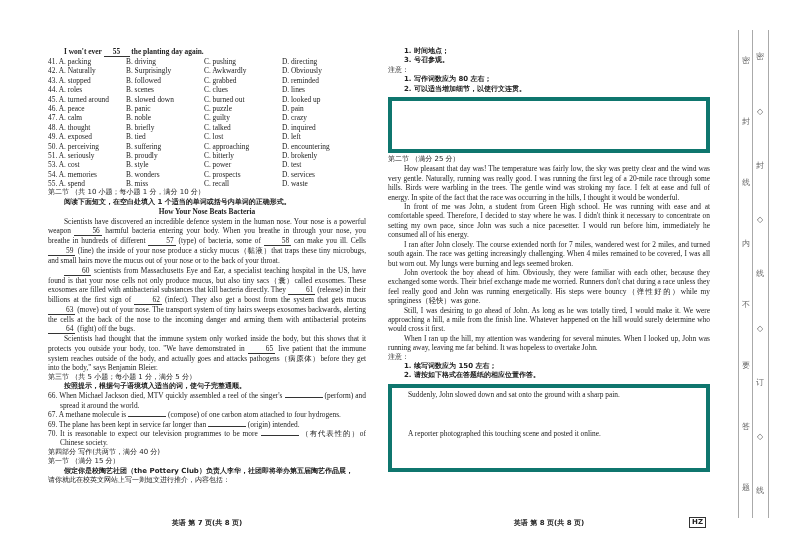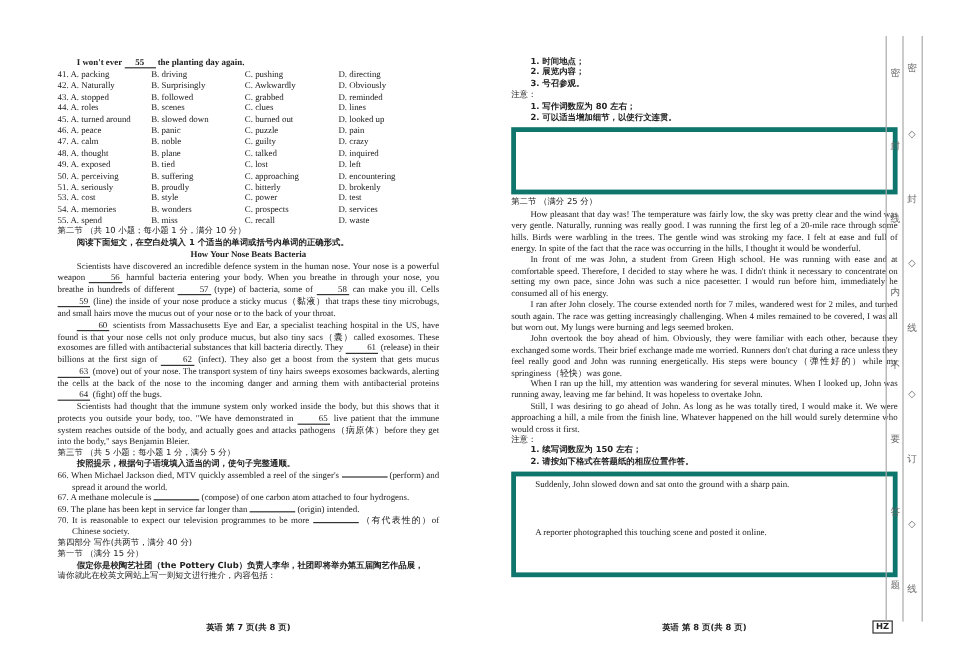--- a/index.html
+++ b/index.html
@@ -1,20 +1,20 @@
 <!DOCTYPE html>
 <html><head>
 <meta charset="utf-8">
 <style>
   html, body { margin:0; padding:0; background:#ffffff; }
   body { width:800px; height:559px; position:relative; overflow:hidden;
          font-family:"Liberation Serif","DejaVu Serif",serif; color:#222; font-size:7.4px; line-height:9.4px; }
   .page { position:absolute; top:0; height:559px; }
   #left { left:48px; width:318px; }
-  #right { left:426px; width:322px; }
+  #right { left:388px; width:322px; }
   .line { white-space:nowrap; }
   .ind { padding-left:16px;font-weight:bold; }
   .opt-row { display:flex; height:9.4px; }
   .opt-row span { display:block; white-space:nowrap; }
   .c1 { width:78px; } .c2 { width:78px; } .c3 { width:78px; } .c4 { width:80px; }
   .blank { display:inline-block; border-bottom:0.7px solid #333; text-align:center; min-width:22px; padding:0 2px; line-height:8px; }
   .blank.empty { min-width:34px; }
   .title-c { text-align:center; font-weight:bold; }
   .bold { font-weight:normal; }
   .para { text-align:justify; }
@@ -77,21 +77,21 @@
         <span class="c4">D. pain</span>
       </div>
       <div class="opt-row">
         <span class="c1"><span style="display: inline;">47.</span> <span style="display: inline;">A. calm</span></span>
         <span class="c2">B. noble</span>
         <span class="c3">C. guilty</span>
         <span class="c4">D. crazy</span>
       </div>
       <div class="opt-row">
         <span class="c1"><span style="display: inline;">48.</span> <span style="display: inline;">A. thought</span></span>
-        <span class="c2">B. plane</span>
+        <span class="c2">B. briefly</span>
         <span class="c3">C. talked</span>
         <span class="c4">D. inquired</span>
       </div>
       <div class="opt-row">
         <span class="c1"><span style="display: inline;">49.</span> <span style="display: inline;">A. exposed</span></span>
         <span class="c2">B. tied</span>
         <span class="c3">C. lost</span>
         <span class="c4">D. left</span>
       </div>
       <div class="opt-row">
@@ -174,37 +174,36 @@
   <div class="cn ind">假定你是校陶艺社团（the Pottery Club）负责人李华，社团即将举办第五届陶艺作品展，</div>
   <div class="cn">请你就此在校英文网站上写一则短文进行推介，内容包括：</div>
 
   <div class="footer">英语  第 7 页(共 8 页)</div>
 </div>
 
 <div class="page" id="right">
   <div style="height:47px"></div>
   <div id="points">
       <div class="cn ind">1. 时间地点；</div>
-      <div class="cn ind">2. 展览内容；</div>
       <div class="cn ind">3. 号召参观。</div>
     </div>
   <div class="cn">注意：</div>
   <div id="notes">
       <div class="cn ind">1. 写作词数应为 80 左右；</div>
       <div class="cn ind">2. 可以适当增加细节，以使行文连贯。</div>
     </div>
   <div class="box" style="height:48px;"></div>
   <div class="cn" style="margin-top:2px">第二节  （满分 25 分）</div>
   <div id="story" class="para">
       <p>How pleasant that day was! The temperature was fairly low, the sky was pretty clear and the wind was very gentle. Naturally, running was really good. I was running the first leg of a 20-mile race through some hills. Birds were warbling in the trees. The gentle wind was stroking my face. I felt at ease and full of energy. In spite of the fact that the race was occurring in the hills, I thought it would be wonderful.</p>
       <p>In front of me was John, a student from Green High school. He was running with ease and at comfortable speed. Therefore, I decided to stay where he was. I didn't think it necessary to concentrate on setting my own pace, since John was such a nice pacesetter. I would run before him, immediately he consumed all of his energy.</p>
       <p>I ran after John closely. The course extended north for 7 miles, wandered west for 2 miles, and turned south again. The race was getting increasingly challenging. When 4 miles remained to be covered, I was all but worn out. My lungs were burning and legs seemed broken.</p>
       <p>John overtook the boy ahead of him. Obviously, they were familiar with each other, because they exchanged some words. Their brief exchange made me worried. Runners don't chat during a race unless they feel really good and John was running energetically. His steps were bouncy（弹性好的）while my springiness（轻快）was gone.</p>
+      <p>Still, I was desiring to go ahead of John. As long as he was totally tired, I would make it. We were approaching a hill, a mile from the finish line. Whatever happened on the hill would surely determine who would cross it first.</p>
       <p>When I ran up the hill, my attention was wandering for several minutes. When I looked up, John was running away, leaving me far behind. It was hopeless to overtake John.</p>
-      <p>Still, I was desiring to go ahead of John. As long as he was totally tired, I would make it. We were approaching a hill, a mile from the finish line. Whatever happened on the hill would surely determine who would cross it first.</p>
     </div>
   <div class="cn">注意：</div>
   <div id="notes2">
       <div class="cn ind">1. 续写词数应为 150 左右；</div>
       <div class="cn ind">2. 请按如下格式在答题纸的相应位置作答。</div>
     </div>
   <div class="box" style="height:88px; padding:2px 16px; box-sizing:border-box;">
     <div>Suddenly, John slowed down and sat onto the ground with a sharp pain.</div>
     <div style="height:30px"></div>
     <div>A reporter photographed this touching scene and posted it online.</div>

